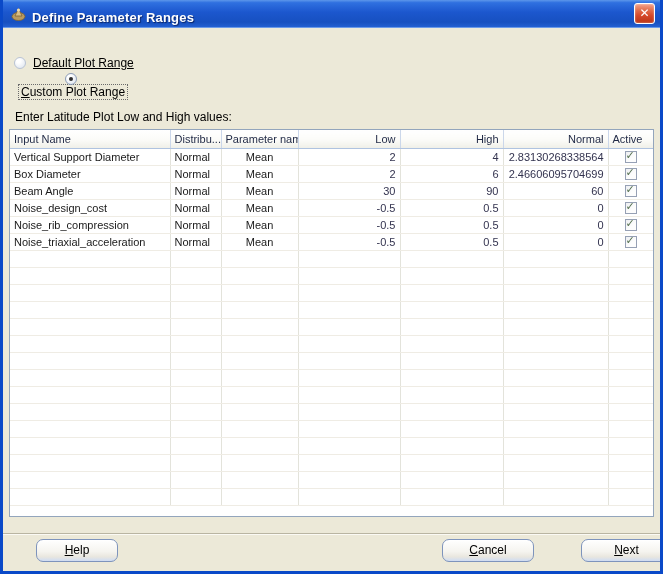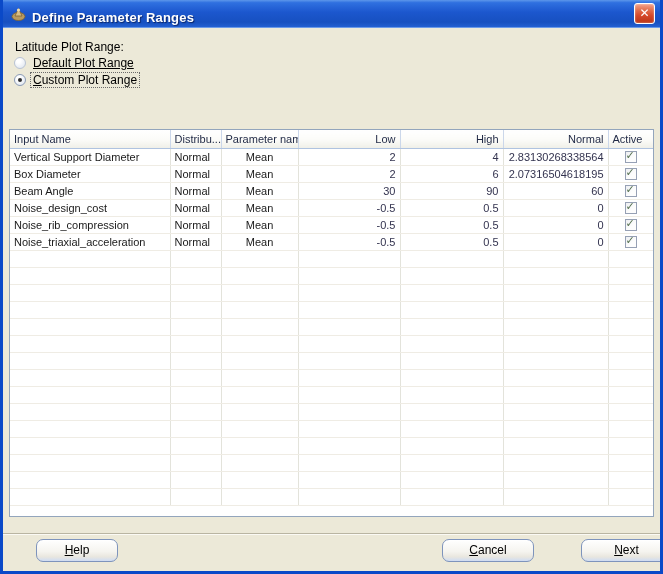--- a/index.html
+++ b/index.html
@@ -94,32 +94,32 @@
   <div class="titlebar">
     <svg class="app-icon" viewBox="0 0 17 17">
       <ellipse cx="8.5" cy="11.5" rx="6.5" ry="4" fill="#B99A5F" stroke="#7C6234" stroke-width="0.8"></ellipse>
       <path d="M5 11 L8.5 3.5 L12 11 Z" fill="#D9BE85" stroke="#7C6234" stroke-width="0.8"></path>
       <circle cx="8.5" cy="5" r="1.6" fill="#EADBB4"></circle>
     </svg>
     <span class="title-text">Define Parameter Ranges</span>
     <div class="close-btn">✕</div>
   </div>
 
-  <div class="static-label" style="left:12px; top:40px;">Latitude Plot Range:</div>
 
   <div class="radio-option" style="left:11px; top:56px;text-decoration:underline;">
     <span class="radio"></span>
     <span class="radio-label"><u>D</u>efault Plot Range</span>
   </div>
 
-  <div class="radio-option" style="left:11px; top:73px;">
+  <div class="radio-option" style="left:11px; top:73px;flex-direction:column;">
     <span class="radio checked"></span>
     <span class="radio-label focused"><u>C</u>ustom Plot Range</span>
   </div>
 
+  <div class="static-label" style="left:12px; top:110px;">Enter Latitude Plot Low and High values:</div>
 
   <div class="table-wrap">
     <table>
       <colgroup>
         <col style="width:160px">
           <col style="width:51px">
           <col style="width:77px">
         <col style="width:102px">
           <col style="width:103px">
           <col style="width:105px">
@@ -145,21 +145,21 @@
             <td class="num">4</td>
             <td class="num">2.83130268338564</td>
             <td class="center"><span class="checkbox checked"></span></td>
           </tr>
           <tr>
             <td>Box Diameter</td>
             <td>Normal</td>
             <td class="center">Mean</td>
             <td class="num">2</td>
             <td class="num">6</td>
-            <td class="num">2.07316504618195</td>
+            <td class="num">2.46606095704699</td>
             <td class="center"><span class="checkbox checked"></span></td>
           </tr>
           <tr>
             <td>Beam Angle</td>
             <td>Normal</td>
             <td class="center">Mean</td>
             <td class="num">30</td>
             <td class="num">90</td>
             <td class="num">60</td>
             <td class="center"><span class="checkbox checked"></span></td>

